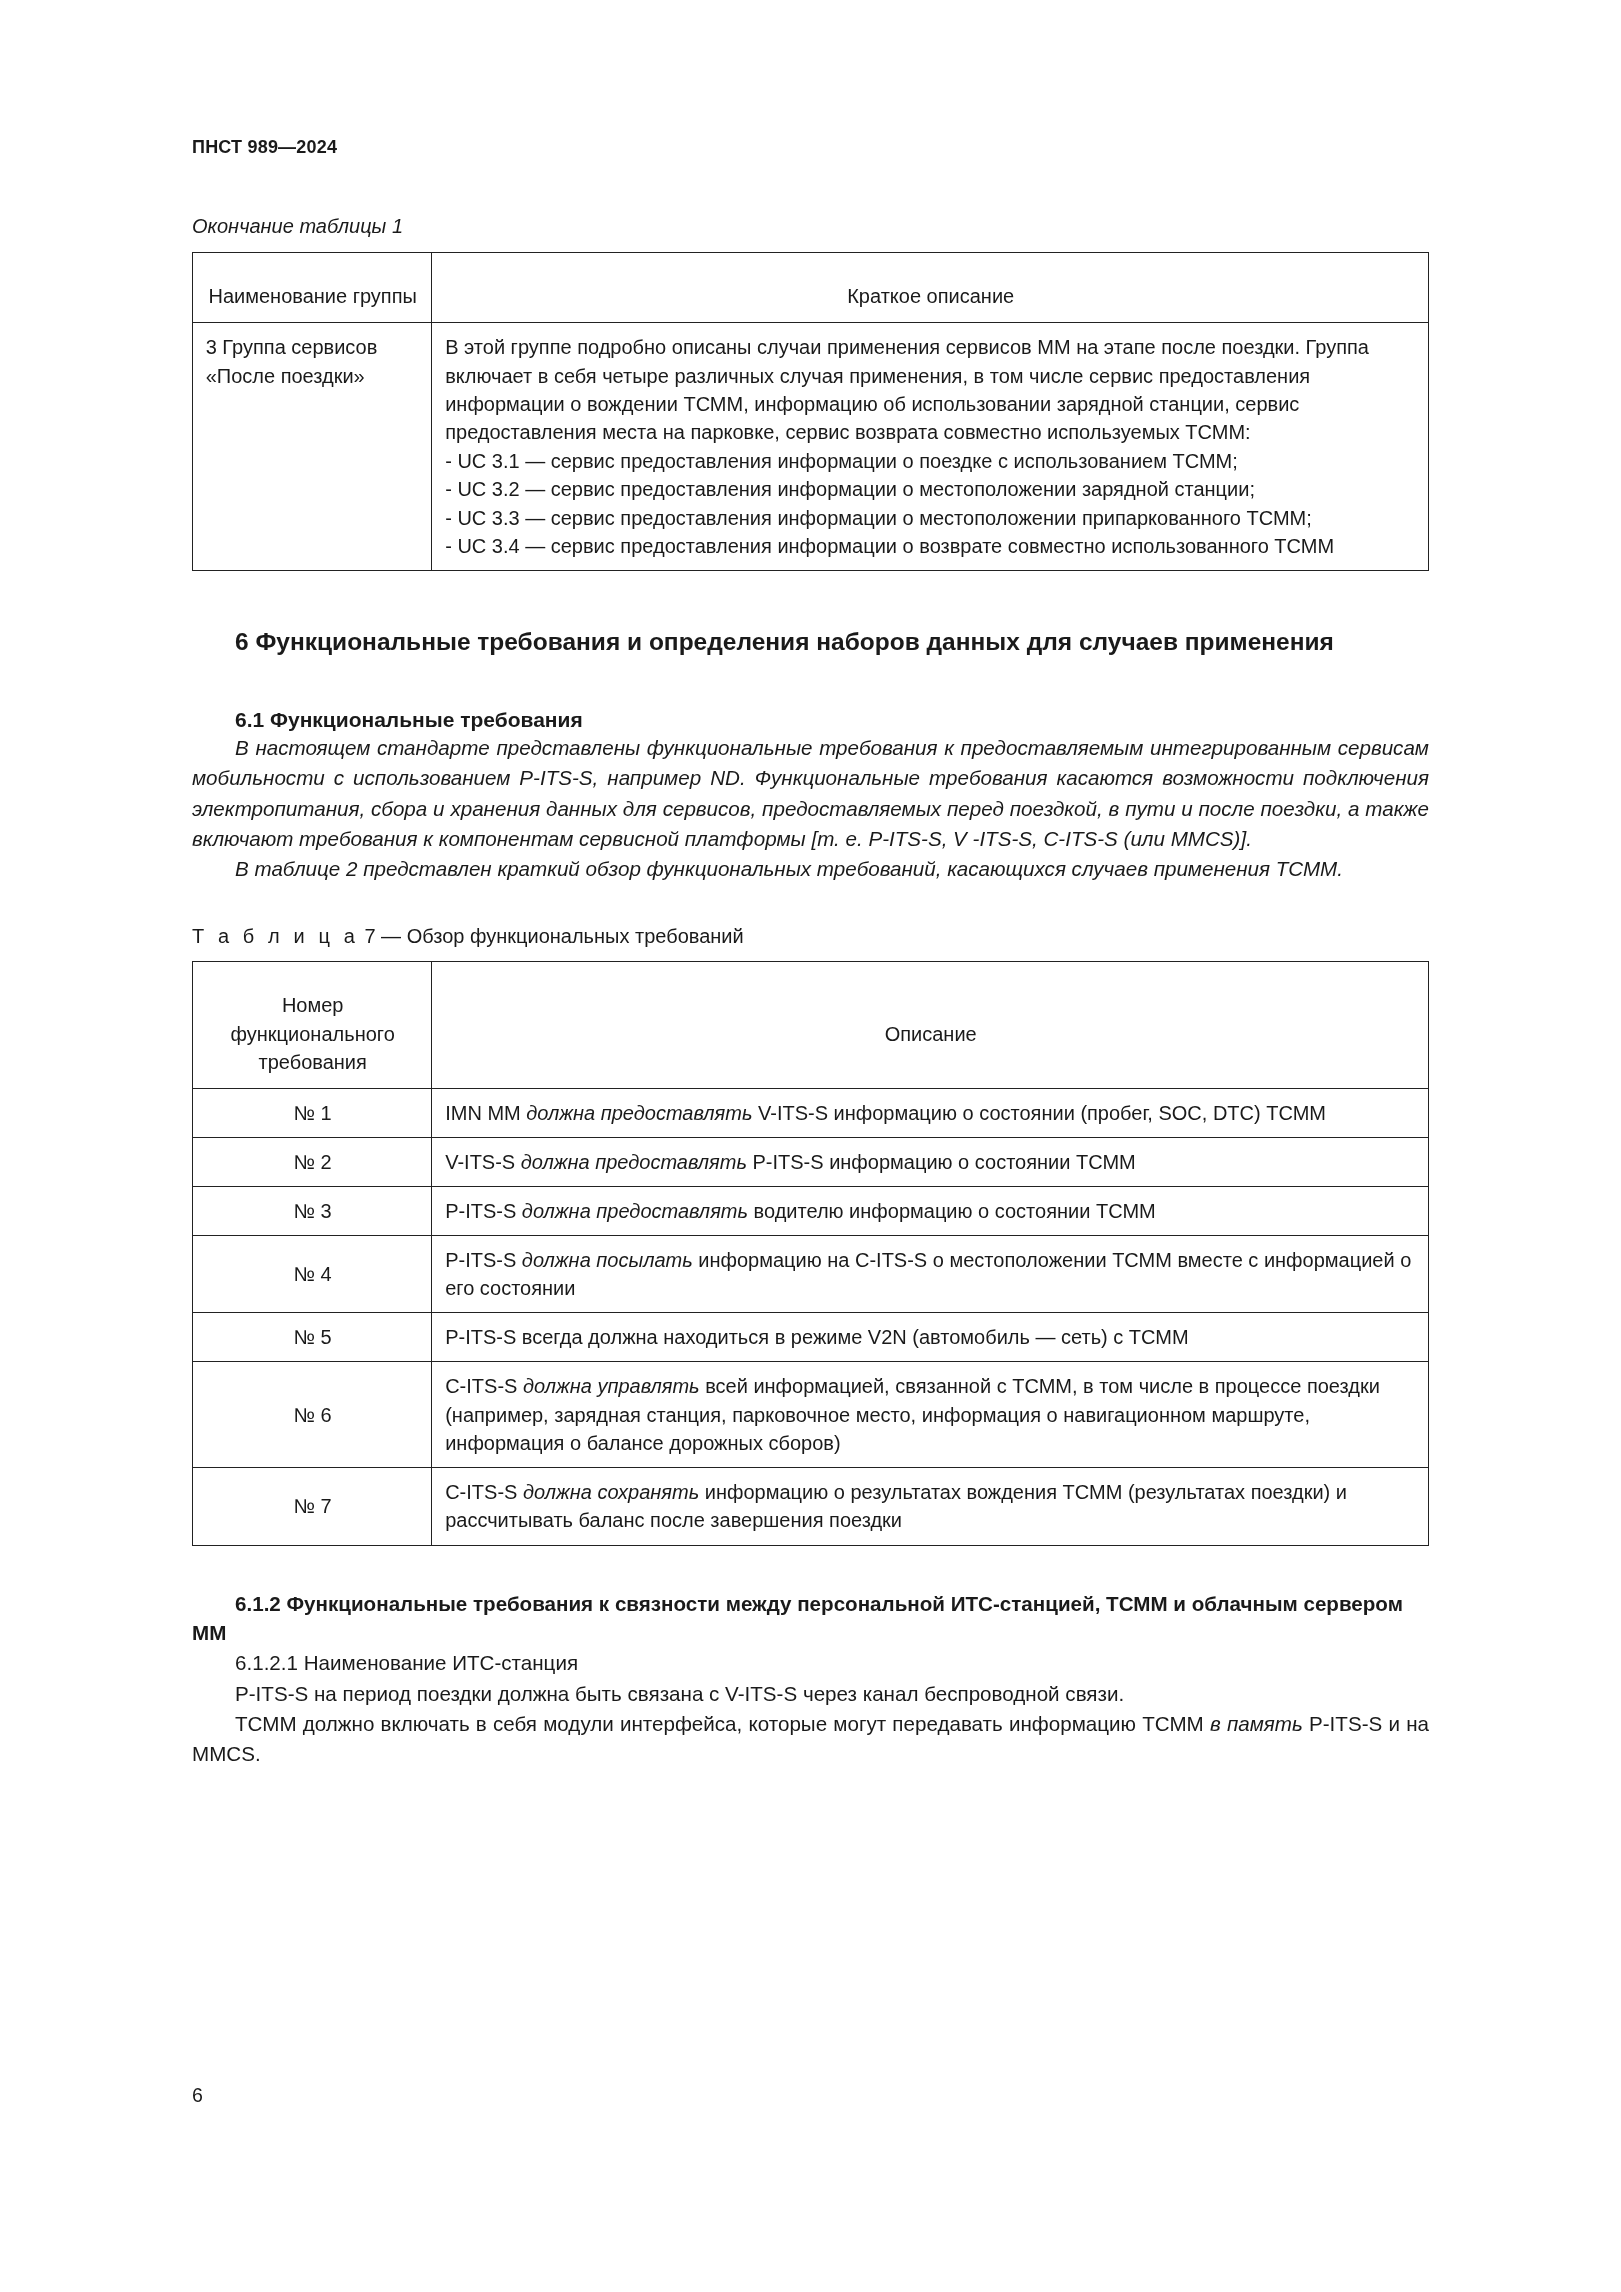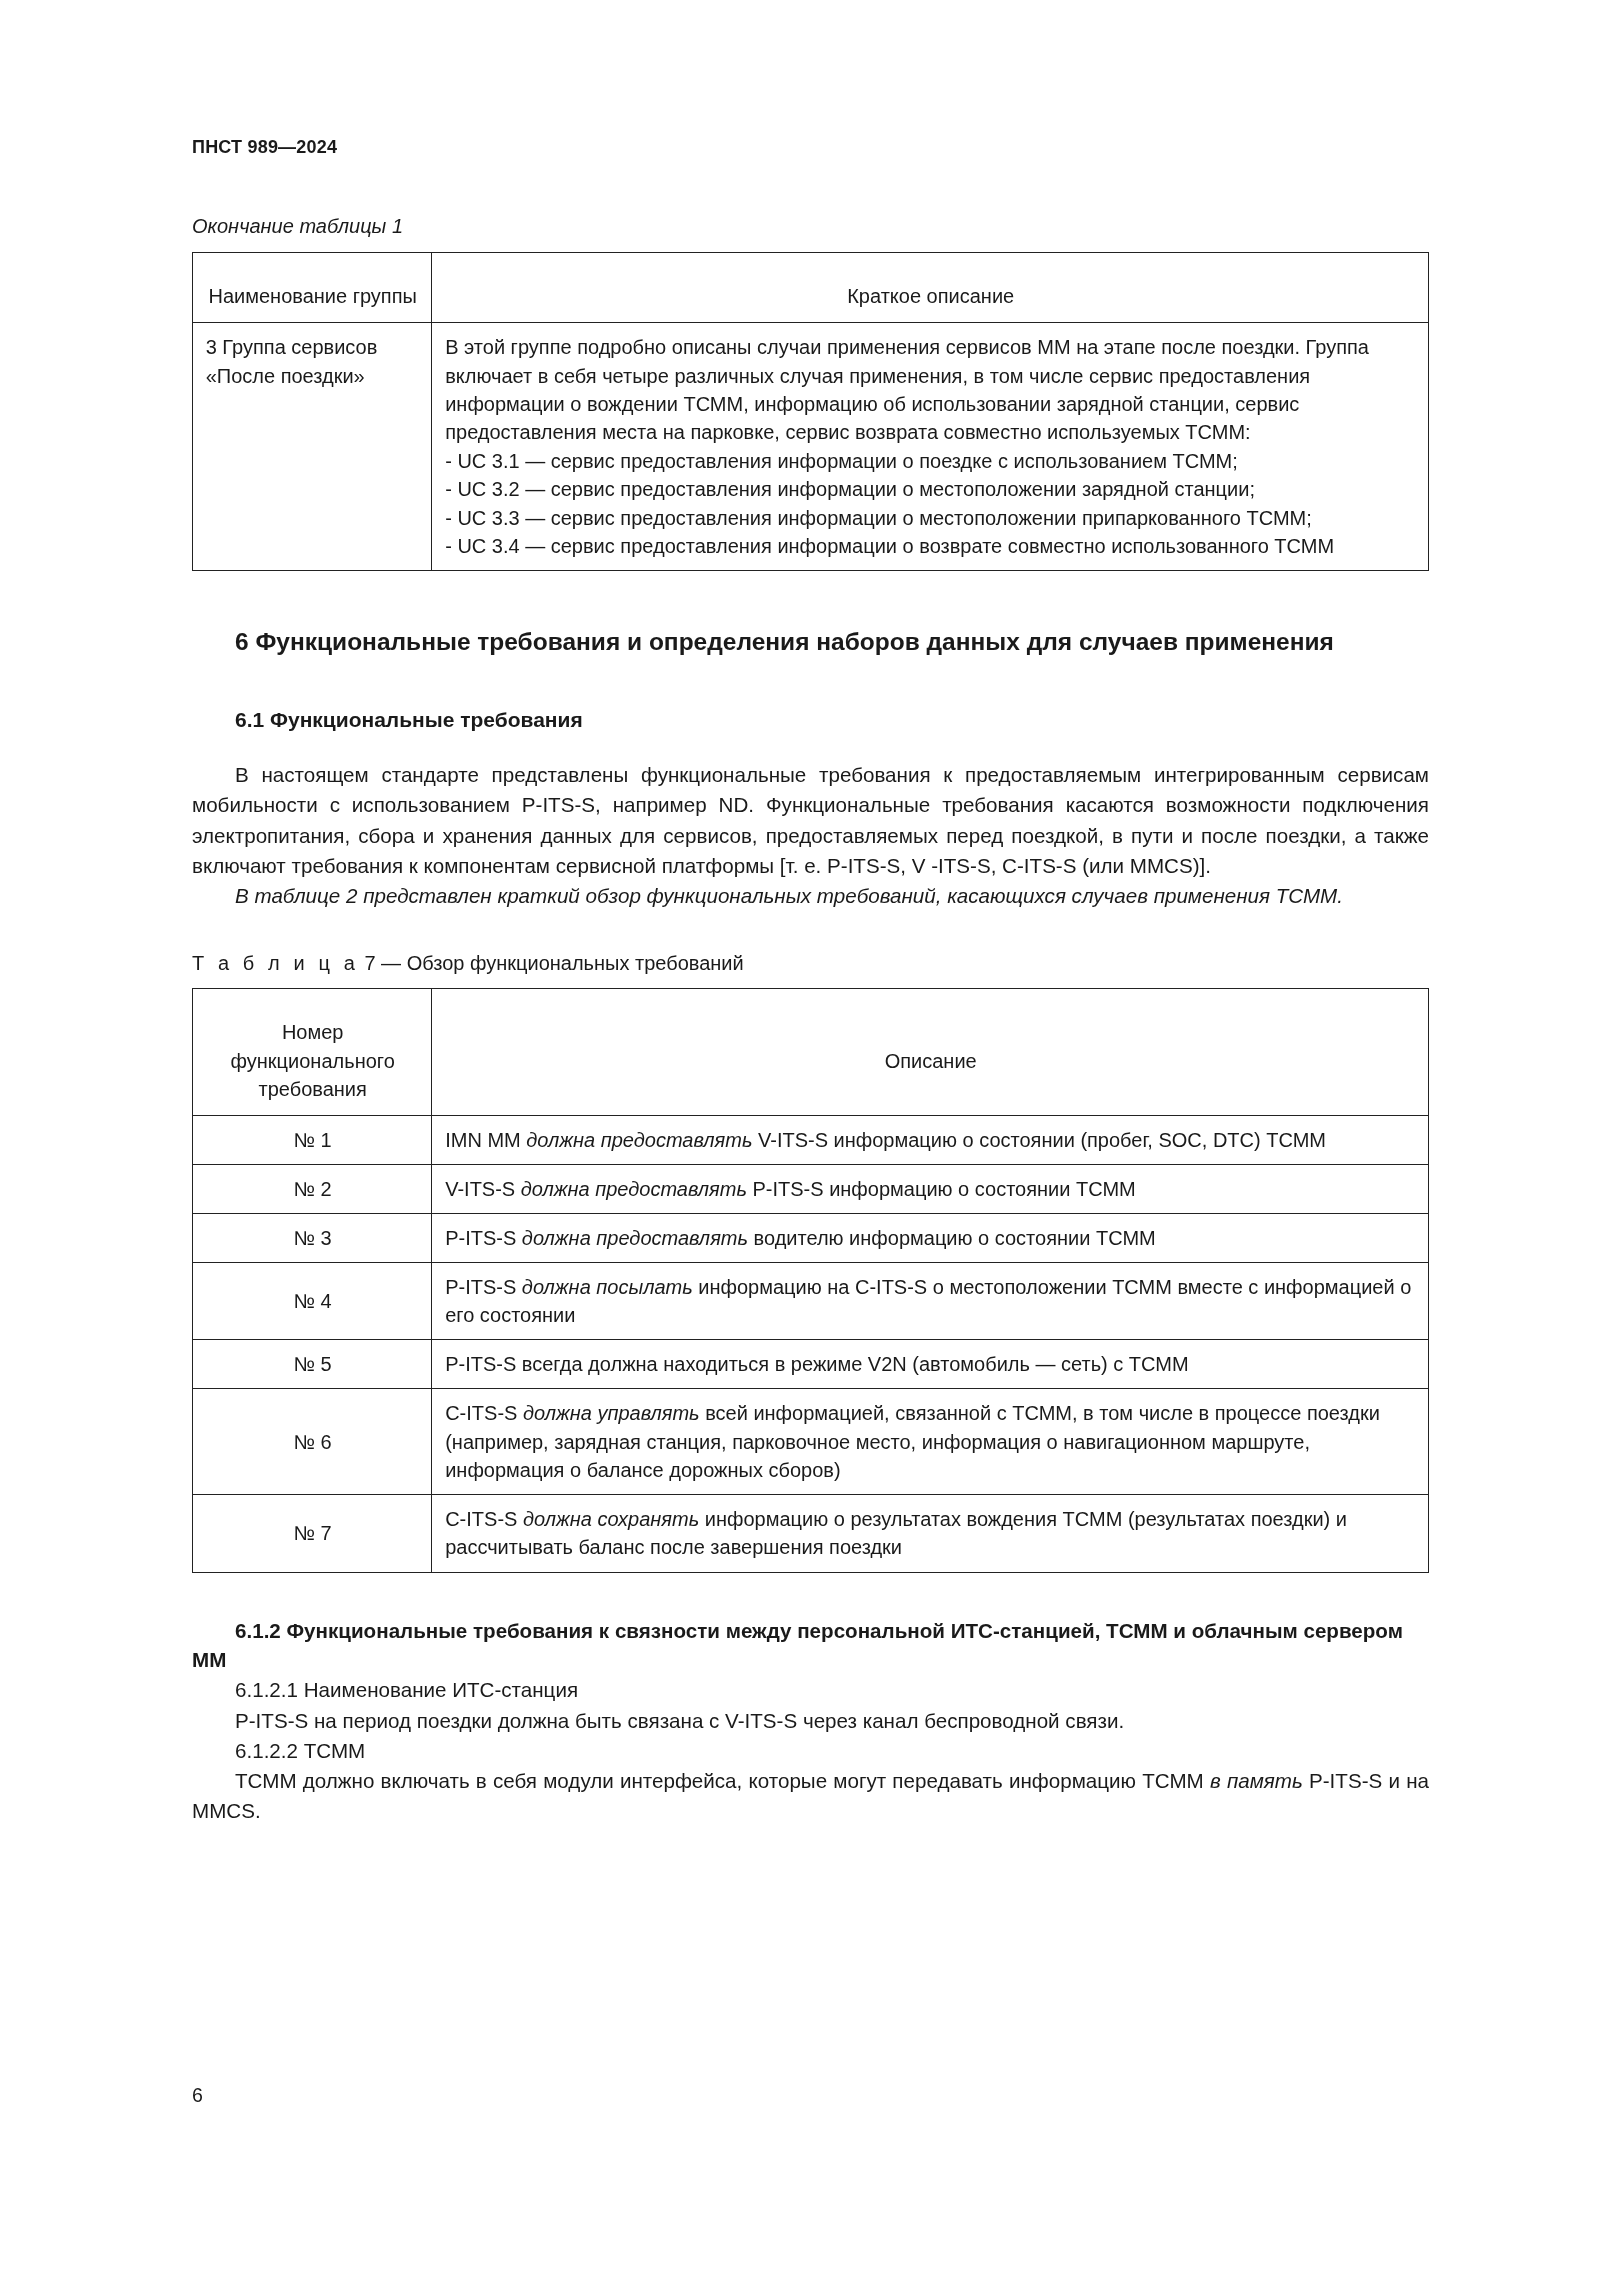--- a/index.html
+++ b/index.html
@@ -99,21 +99,21 @@
   h4.subsub-title.hang { padding-left: 0; text-indent: 43px; }
 
   p.body {
     font-size: 20.6px;
     line-height: 1.47;
     margin: 0;
     text-align: justify;
     text-indent: 43px;
     hyphens: manual;
   }
-  p.body.first { margin-top: 28px; }
+  p.body.first { margin-top: 1px; font-style: italic; }
   p.body.ital { font-style: italic; }
   p.plain {
     font-size: 20.6px;
     line-height: 1.47;
     margin: 0;
     text-indent: 43px;
     text-align: left;
   }
 
   .tbl2-caption {
@@ -215,21 +215,20 @@
             <td class="t2-col1">№ 7</td>
             <td><span>C-ITS-S </span><em class="it">должна сохранять</em><span> информацию о результатах вождения ТСММ (результатах поездки) и рассчитывать баланс после завершения поездки</span></td>
           </tr>
         </tbody>
     </table>
 
     <h4 class="subsub-title hang" style="margin-top:43px;">6.1.2 Функциональные требования к связности между персональной ИТС-станцией, ТСММ и облачным сервером ММ</h4>
 
     <p class="plain">6.1.2.1 Наименование ИТС-станция</p>
     <p class="plain">P-ITS-S на период поездки должна быть связана с V-ITS-S через канал беспроводной связи.</p>
-    <p class="plain">6.1.2.2 ТСММ</p>
     <p class="body">
       <span>ТСММ должно включать в себя модули интерфейса, которые могут передавать информацию ТСММ </span><em class="it">в память</em><span> P-ITS-S и на MMCS.</span>
     </p>
 
   </div>
 
   <div class="page-number">6</div>
 </div>
 
 

